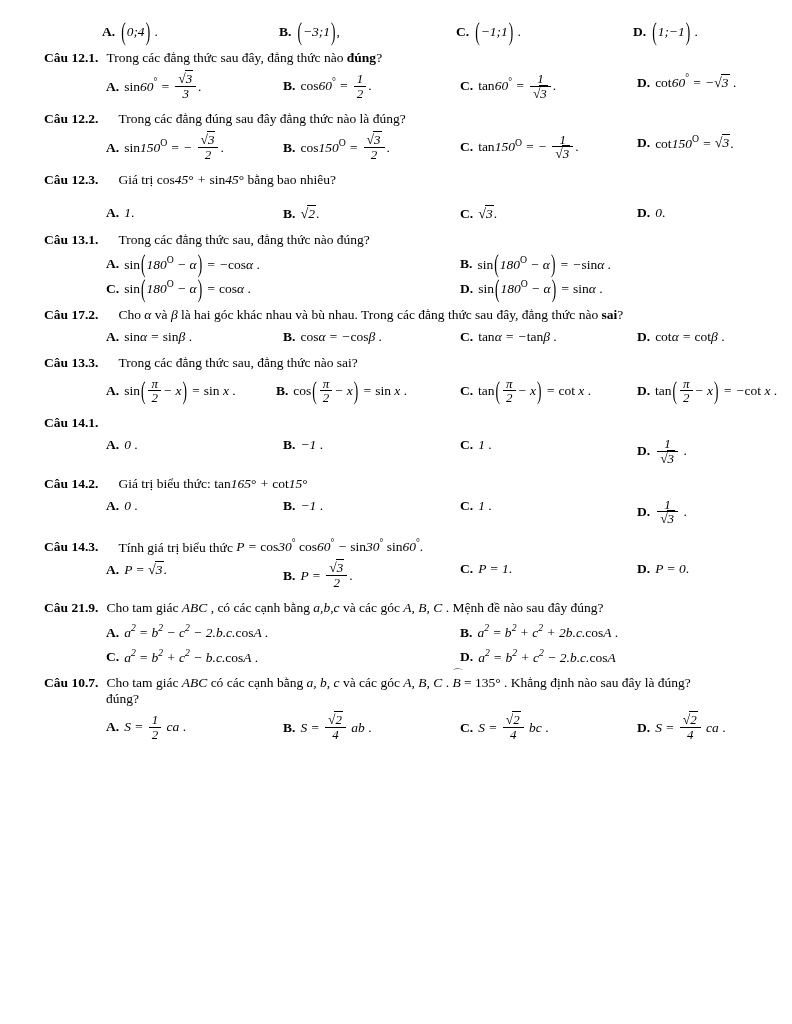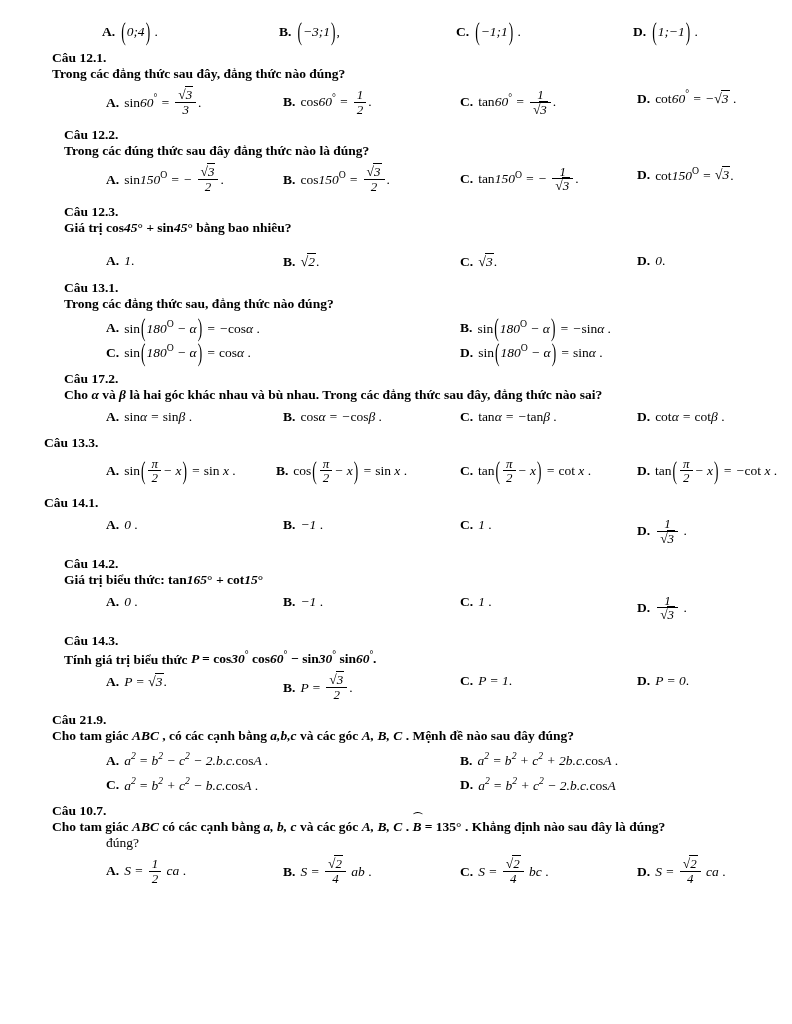--- a/index.html
+++ b/index.html
@@ -21,30 +21,28 @@
     height: 1024px;
     padding: 18px 40px 0 44px;
     box-sizing: border-box;
   }
   .q {
     margin-bottom: 2px;
   }
   .qline {
     display: flex;
     align-items: baseline;
-    flex-direction: column;
   }
   .qlabel {
     font-weight: bold;
     white-space: nowrap;
     flex: 0 0 auto;
   }
   .qtext {
     flex: 1 1 auto;
-    font-weight: bold;
   }
   .ind-20 { margin-left: 20px; }
   .ind-8  { margin-left: 8px; }
 
   
   .choices {
     display: flex;
     width: 100%;
     margin: 6px 0 4px 0;
   }
@@ -175,21 +173,21 @@
         <span class="math"><span class="up">cot</span>60<span class="sup up">°</span> = −<span class="sqrt"><span class="rad">√</span><span class="val">3</span></span> <span class="up">.</span></span>
       </div>
     </div>
   </div>
 
   <div class="spacer-sm"></div>
 
   <div class="q">
     <div class="qline">
       <span class="qlabel">Câu 12.2.</span>
-      <span class="qtext ind-20">Trong các đúng thức sau đây đẳng thức nào là đúng?</span>
+      <span class="qtext ind-20">Trong các đẳng đúng sau đây đẳng thức nào là đúng?</span>
     </div>
     <div class="choices c4 indent2">
       <div class="choice">
         <span class="clabel">A.</span>
         <span class="math"><span class="up">sin</span>150<span class="sup up">O</span> = −
           <span class="frac"><span class="num"><span class="sqrt"><span class="rad">√</span><span class="val">3</span></span></span><span class="den">2</span></span><span class="up">.</span></span>
       </div>
       <div class="choice">
         <span class="clabel">B.</span>
         <span class="math"><span class="up">cos</span>150<span class="sup up">O</span> =
@@ -289,20 +287,21 @@
         <span class="math"><span class="up">cot</span>α = <span class="up">cot</span>β <span class="up">.</span></span>
       </div>
     </div>
   </div>
 
   <div class="spacer-sm"></div>
 
   <div class="q">
     <div class="qline">
       <span class="qlabel">Câu 13.3.</span>
+      <span class="qtext ind-20">Trong các đẳng thức sau, đẳng thức nào sai?</span>
     </div>
     <div class="choices indent2">
       <div class="choice" style="width:24%">
         <span class="clabel">A.</span>
         <span class="math"><span class="up">sin</span><span class="paren-big">(</span><span class="frac"><span class="num">π</span><span class="den">2</span></span>− x<span class="paren-big">)</span> = <span class="up">sin</span> x <span class="up">.</span></span>
       </div>
       <div class="choice" style="width:26%">
         <span class="clabel">B.</span>
         <span class="math"><span class="up">cos</span><span class="paren-big">(</span><span class="frac"><span class="num">π</span><span class="den">2</span></span>− x<span class="paren-big">)</span> = <span class="up">sin</span> x <span class="up">.</span></span>
       </div>

